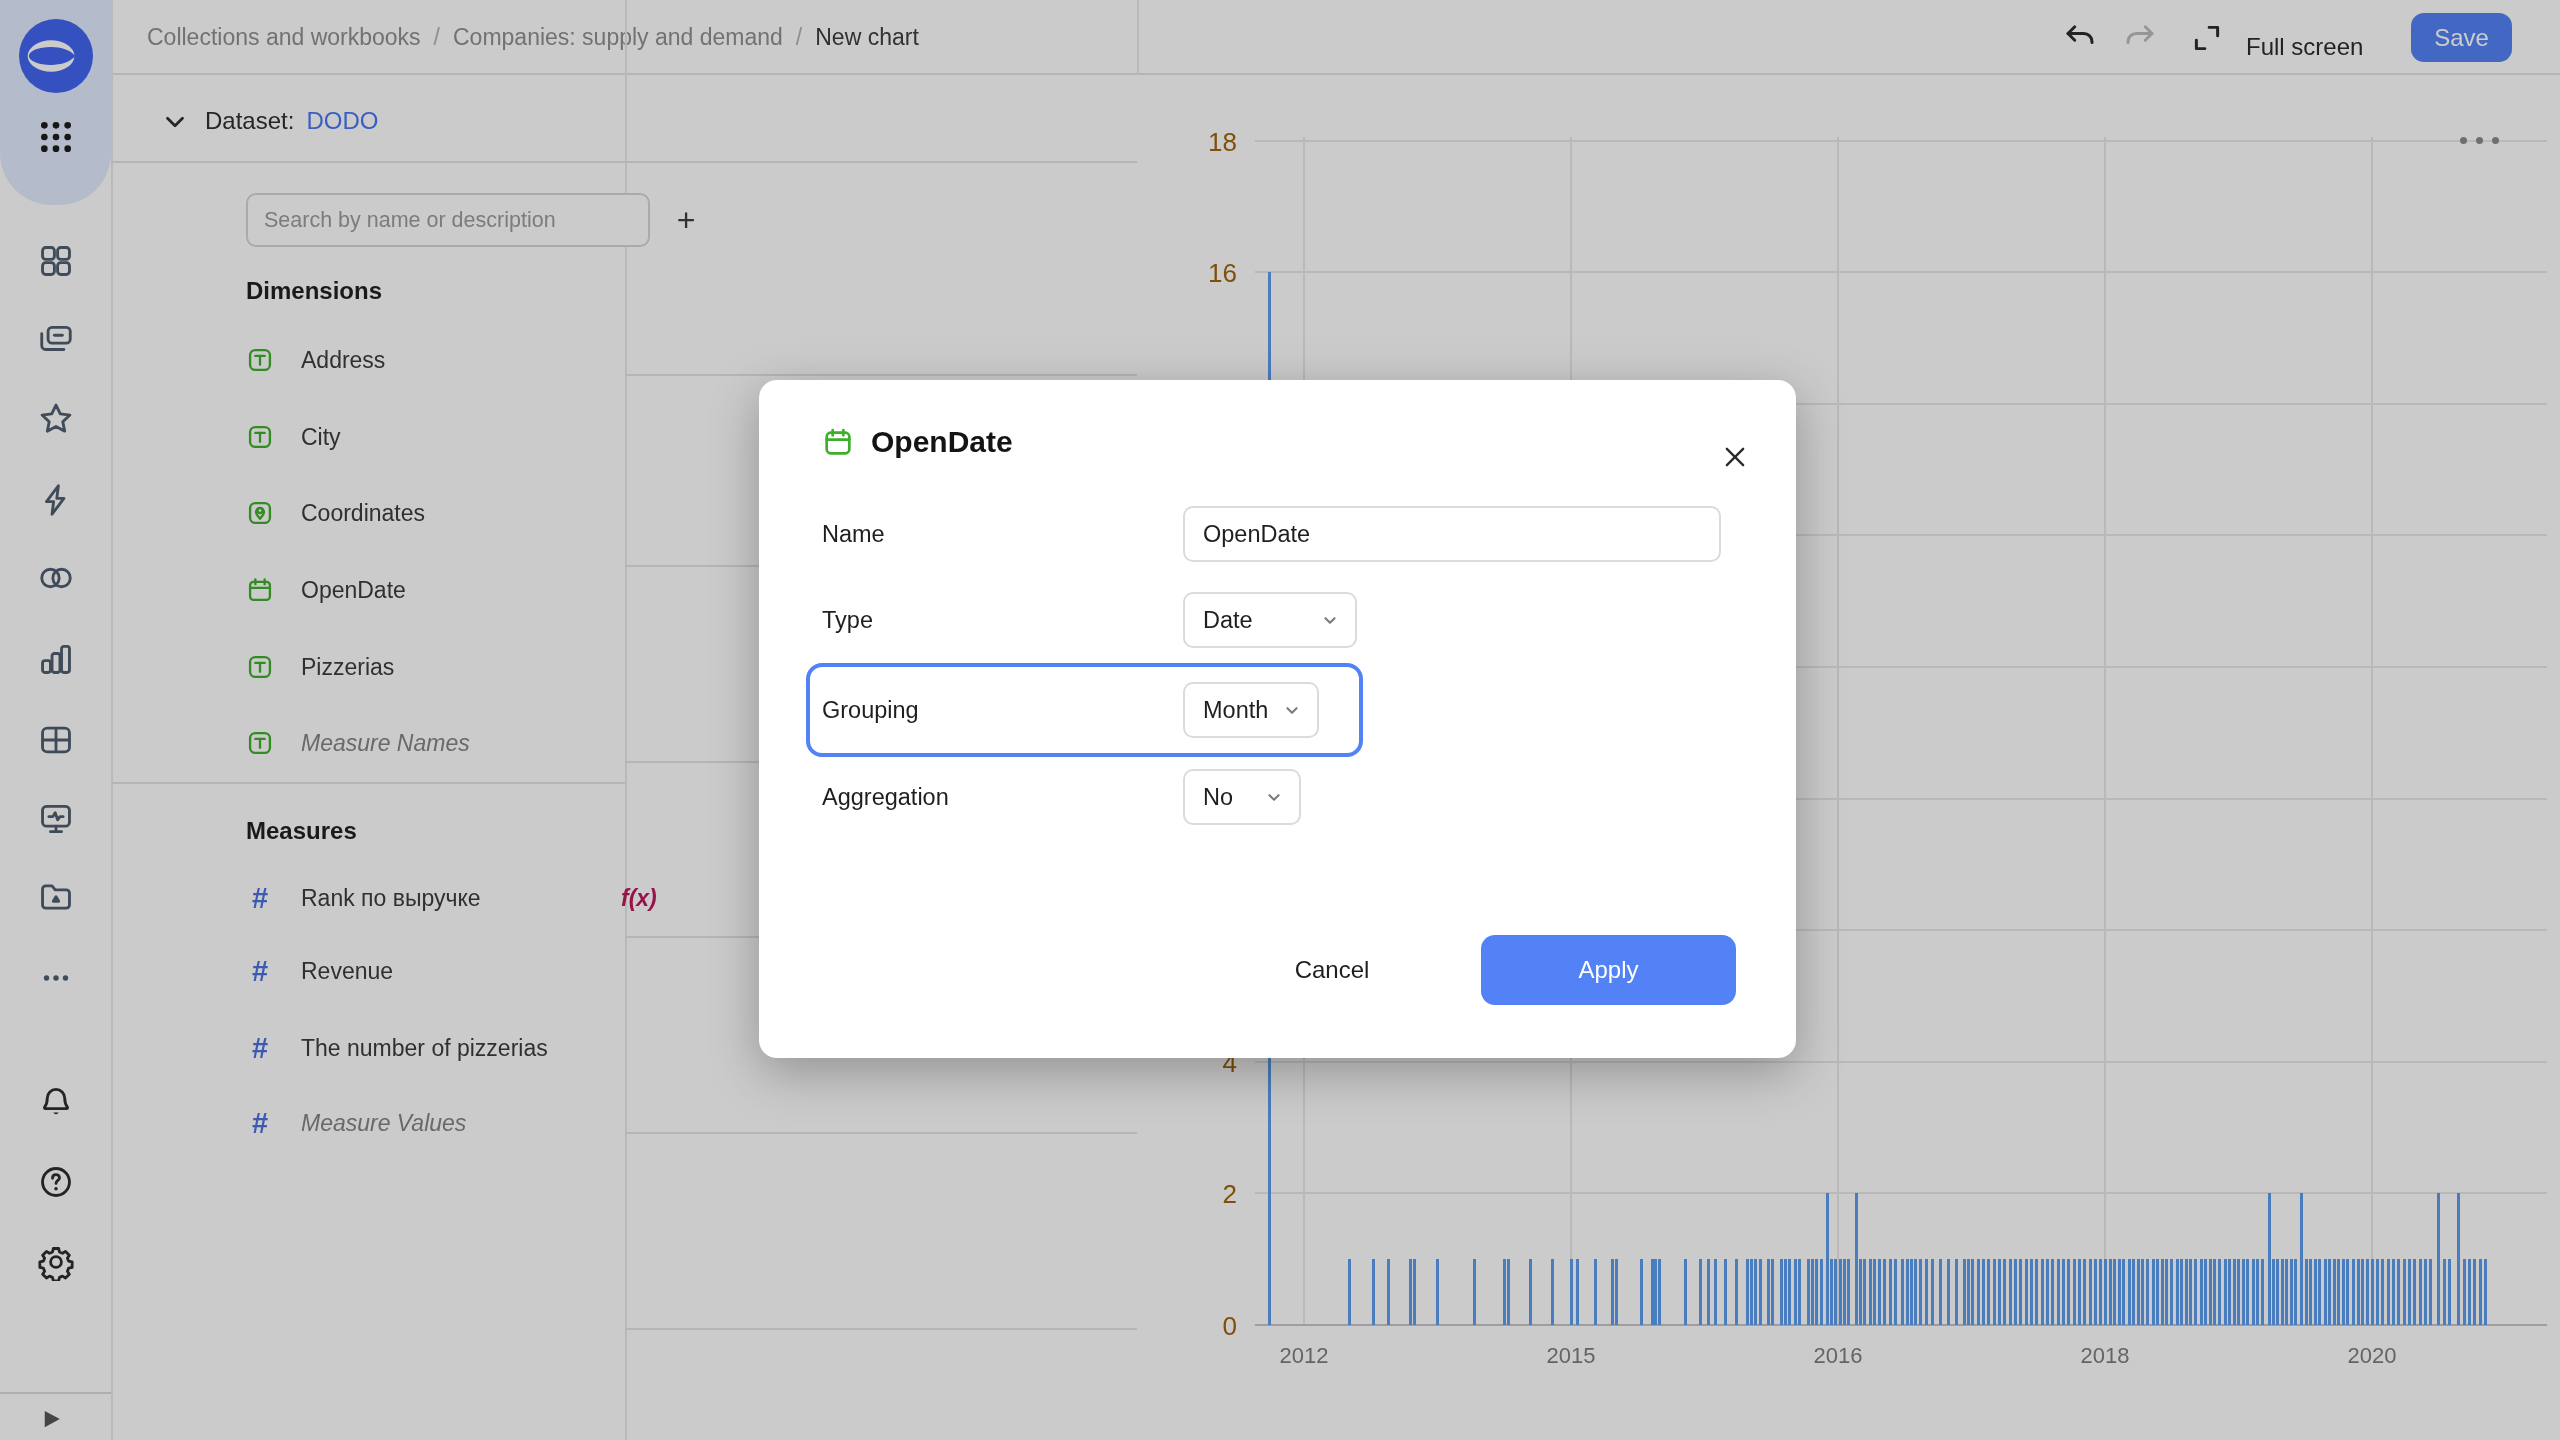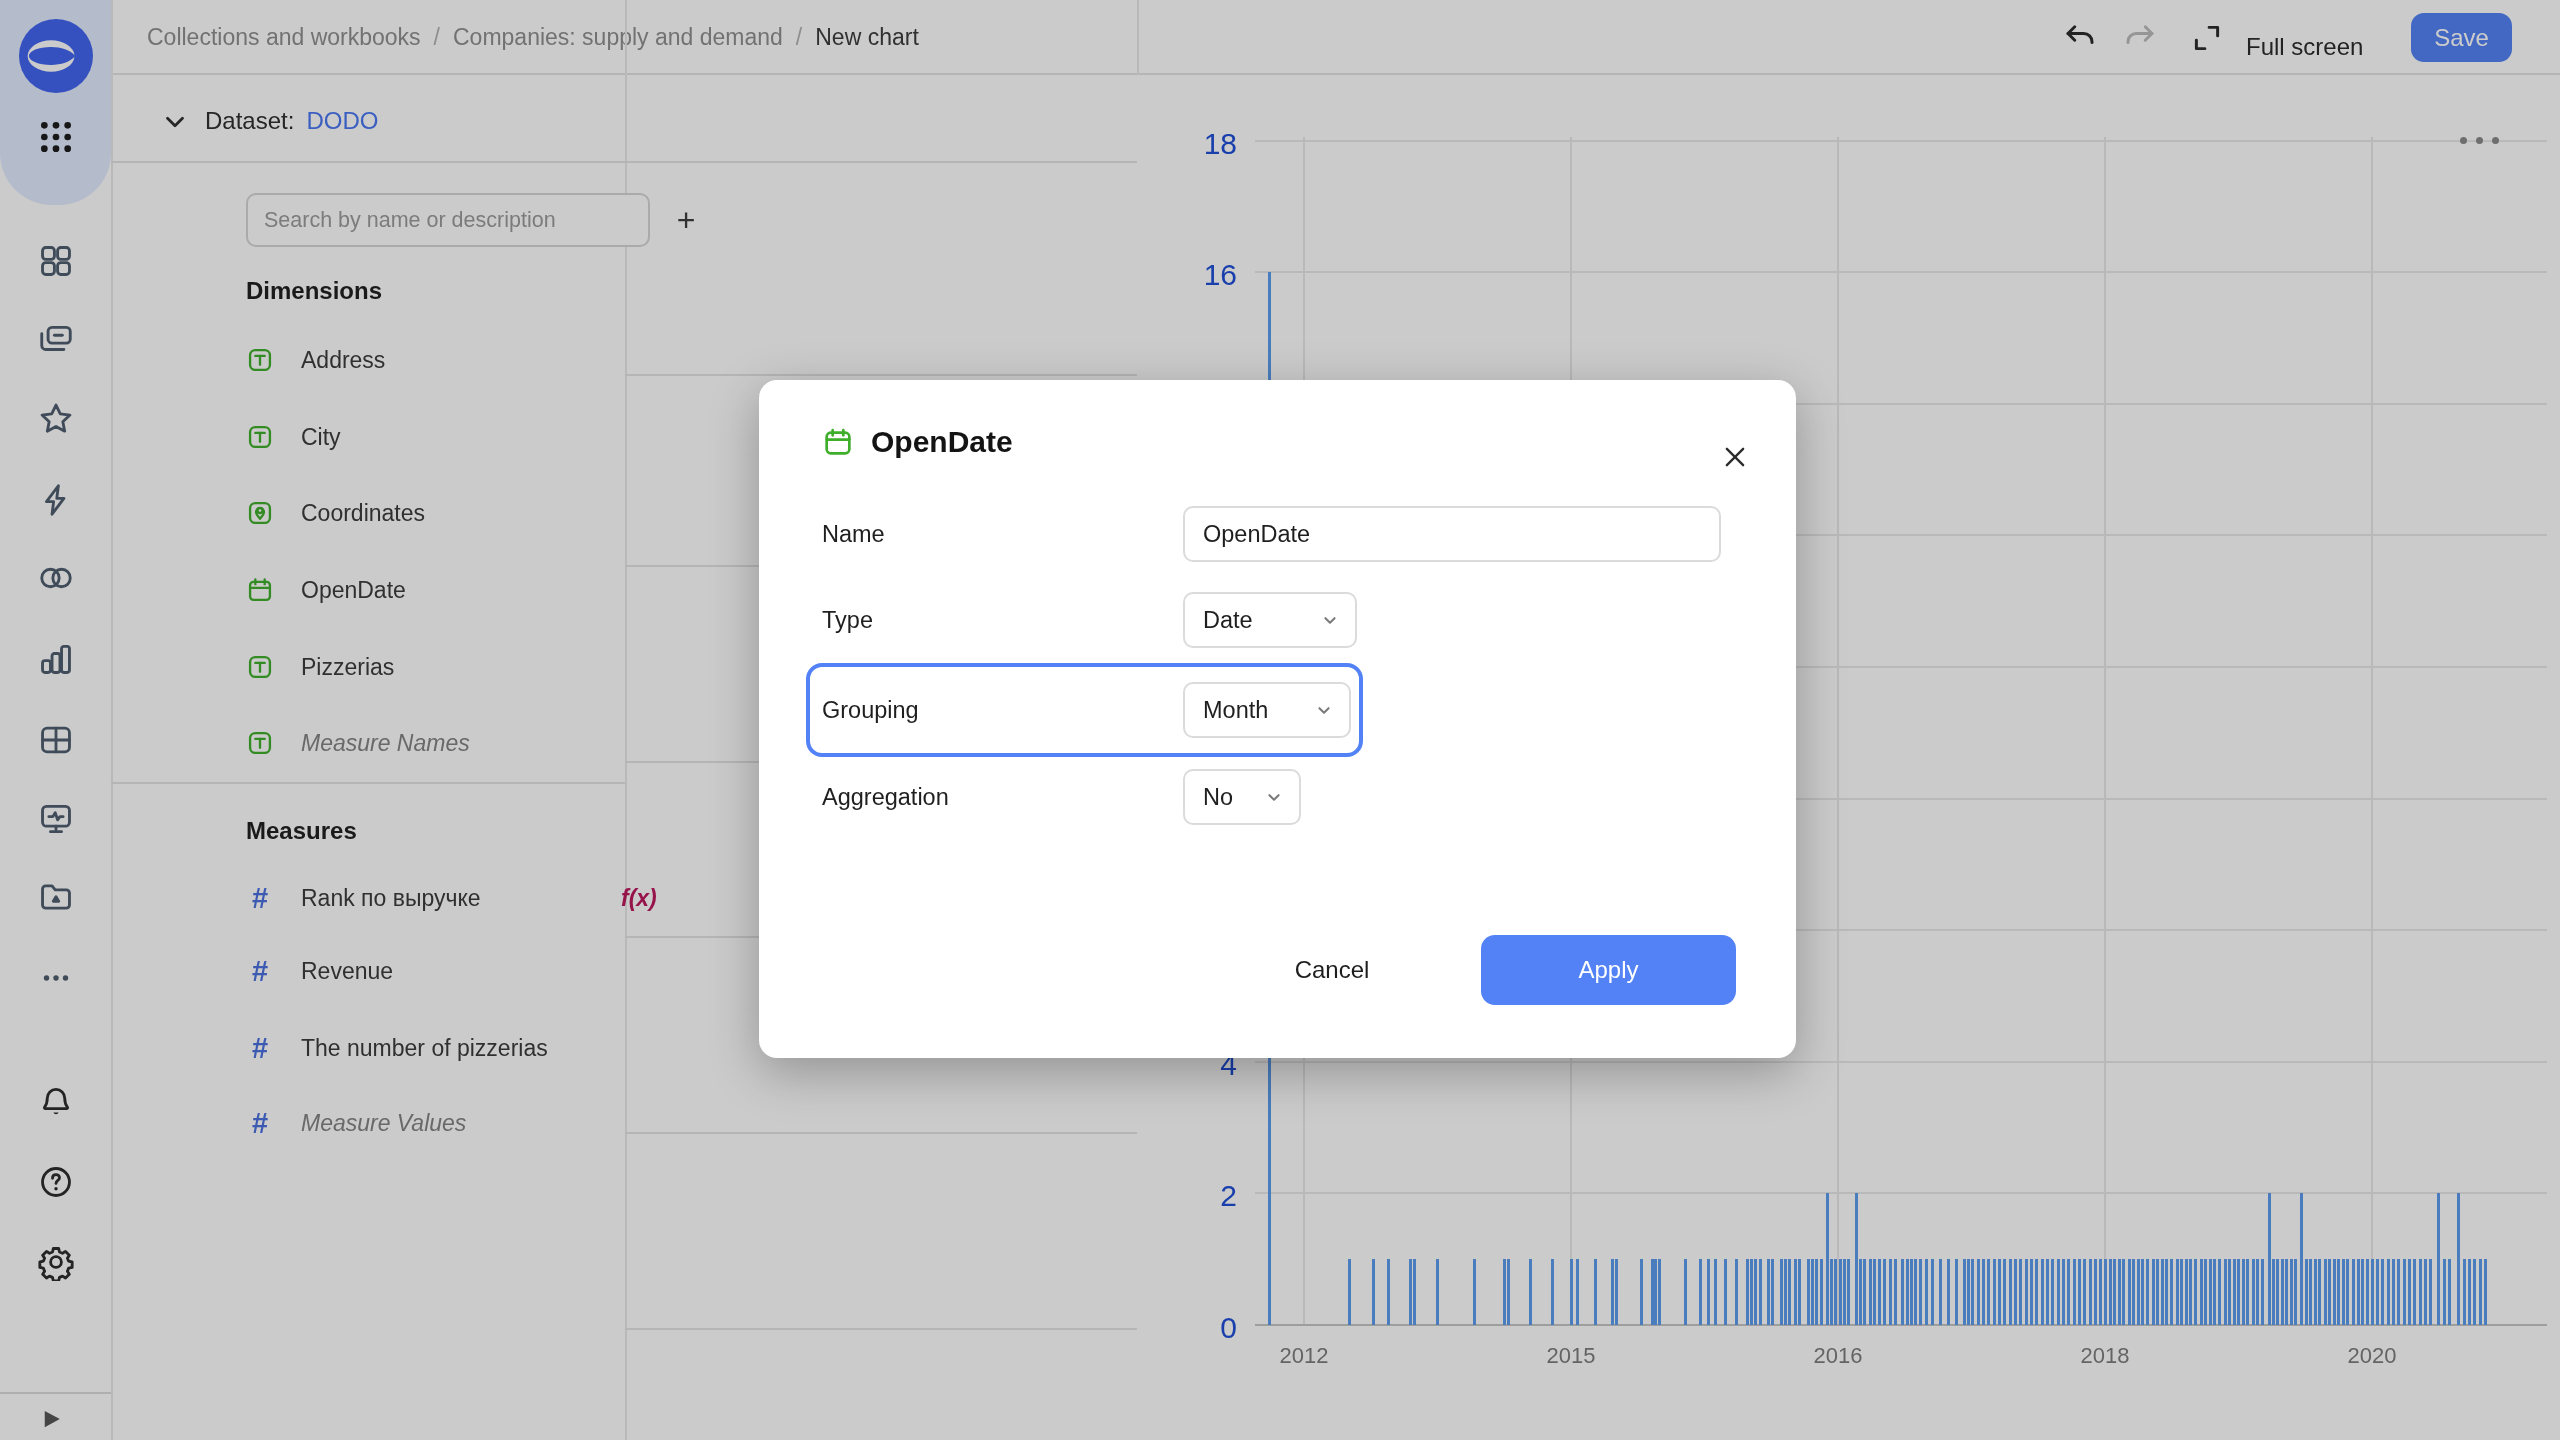--- a/index.html
+++ b/index.html
@@ -36,21 +36,21 @@
   .plus-btn{position:absolute;left:548px;top:193px;width:54px;height:54px;display:flex;align-items:center;justify-content:center;font-size:32px;color:#3d3d3d}
   .fx{font-style:italic;font-weight:bold;font-size:23px;color:#be185d;position:absolute;left:510px}
   
   .panel-cfg{position:absolute;left:625px;top:0;width:512px;height:1440px;border-right:2px solid #e8e8e8}
   .cfg-row{position:absolute;left:680px;display:flex;align-items:center;gap:26px;font-size:24px;color:#333}
   .pill{position:absolute;border-radius:8px;display:flex;align-items:center}
   .axis-letter{font-size:26px;color:#333}
   .beta{color:#4a67fa;font-weight:bold;font-size:22px;margin-left:14px}
   
   .chart-area{position:absolute;left:1137px;top:75px;width:1423px;height:1365px;background:#fff;overflow:hidden}
-  .ytick{position:absolute;width:70px;text-align:right;font-size:30px;color:#1d4ed8}
+  .ytick{position:absolute;width:70px;text-align:right;font-size:26px;color:#a16207}
   .xtick{position:absolute;width:120px;text-align:center;font-size:22px;color:#7d7d7d}
   .gridh{position:absolute;height:2px;background:#e9e9e9}
   .gridv{position:absolute;width:2px;background:#e9e9e9}
   .bar{position:absolute;background:#5a9cee}
   .dots-menu{position:absolute;display:flex;gap:9px}
   .dots-menu i{width:7px;height:7px;border-radius:50%;background:#8a8a8a}
   
   .overlay{position:absolute;inset:0;background:rgba(10,10,10,0.21);z-index:50}
   .modal{position:absolute;left:759px;top:380px;width:1037px;height:678px;background:#fff;border-radius:18px;
          box-shadow:0 14px 50px rgba(0,0,0,0.28);z-index:60}
@@ -667,21 +667,21 @@
   <div class="m-label" style="top:212px">Type</div>
   <div class="m-select" style="top:212px;width:174px">
     <span>Date</span>
     <svg width="22" height="22" viewBox="0 0 24 24">
         <polyline points="7,10 12,15 17,10" stroke="#7a7a7a" stroke-width="2.2" fill="none" stroke-linecap="round" stroke-linejoin="round"></polyline>
       </svg>
   </div>
 
   <div class="hl-box"></div>
   <div class="m-label" style="top:302px">Grouping</div>
-  <div class="m-select" style="top:302px;width:168px">
+  <div class="m-select" style="top:302px;width:136px">
     <span>Month</span>
     <svg width="22" height="22" viewBox="0 0 24 24">
         <polyline points="7,10 12,15 17,10" stroke="#7a7a7a" stroke-width="2.2" fill="none" stroke-linecap="round" stroke-linejoin="round"></polyline>
       </svg>
   </div>
 
   <div class="m-label" style="top:389px">Aggregation</div>
   <div class="m-select" style="top:389px;width:118px">
     <span>No</span>
     <svg width="22" height="22" viewBox="0 0 24 24">

